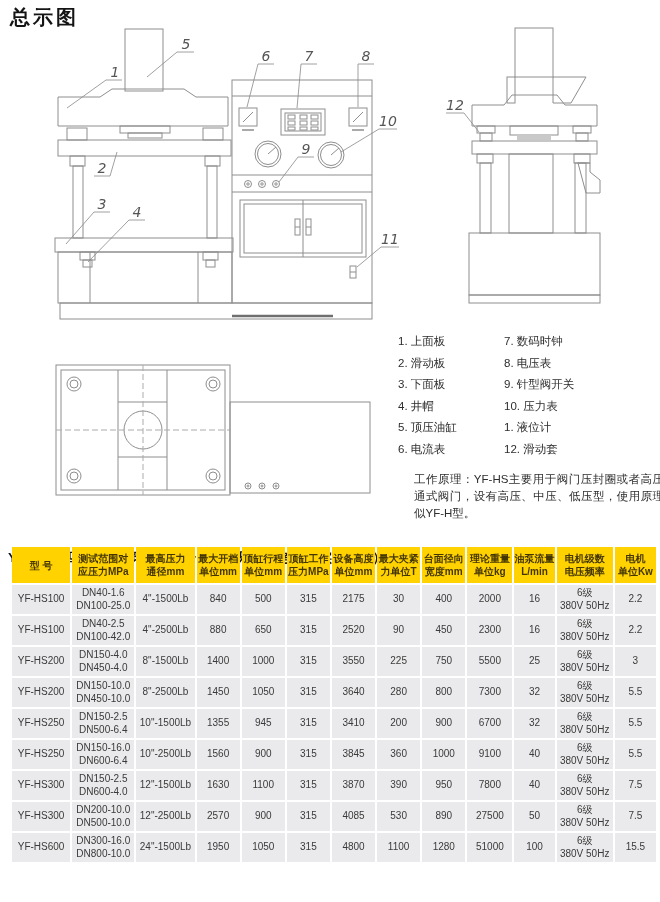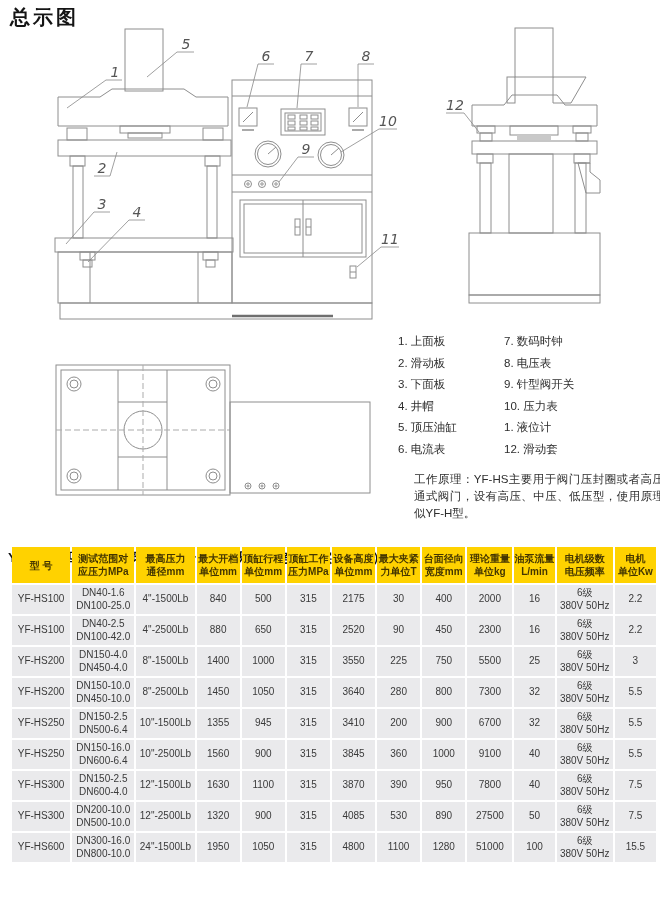--- a/index.html
+++ b/index.html
@@ -403,21 +403,21 @@
           <td>40</td>
           <td>6级
 380V 50Hz</td>
           <td>7.5</td>
         </tr>
         <tr>
           <td>YF-HS300</td>
           <td>DN200-10.0
 DN500-10.0</td>
           <td>12"-2500Lb</td>
-          <td>1320</td>
+          <td>2570</td>
           <td>900</td>
           <td>315</td>
           <td>4085</td>
           <td>530</td>
           <td>890</td>
           <td>27500</td>
           <td>50</td>
           <td>6级
 380V 50Hz</td>
           <td>7.5</td>

